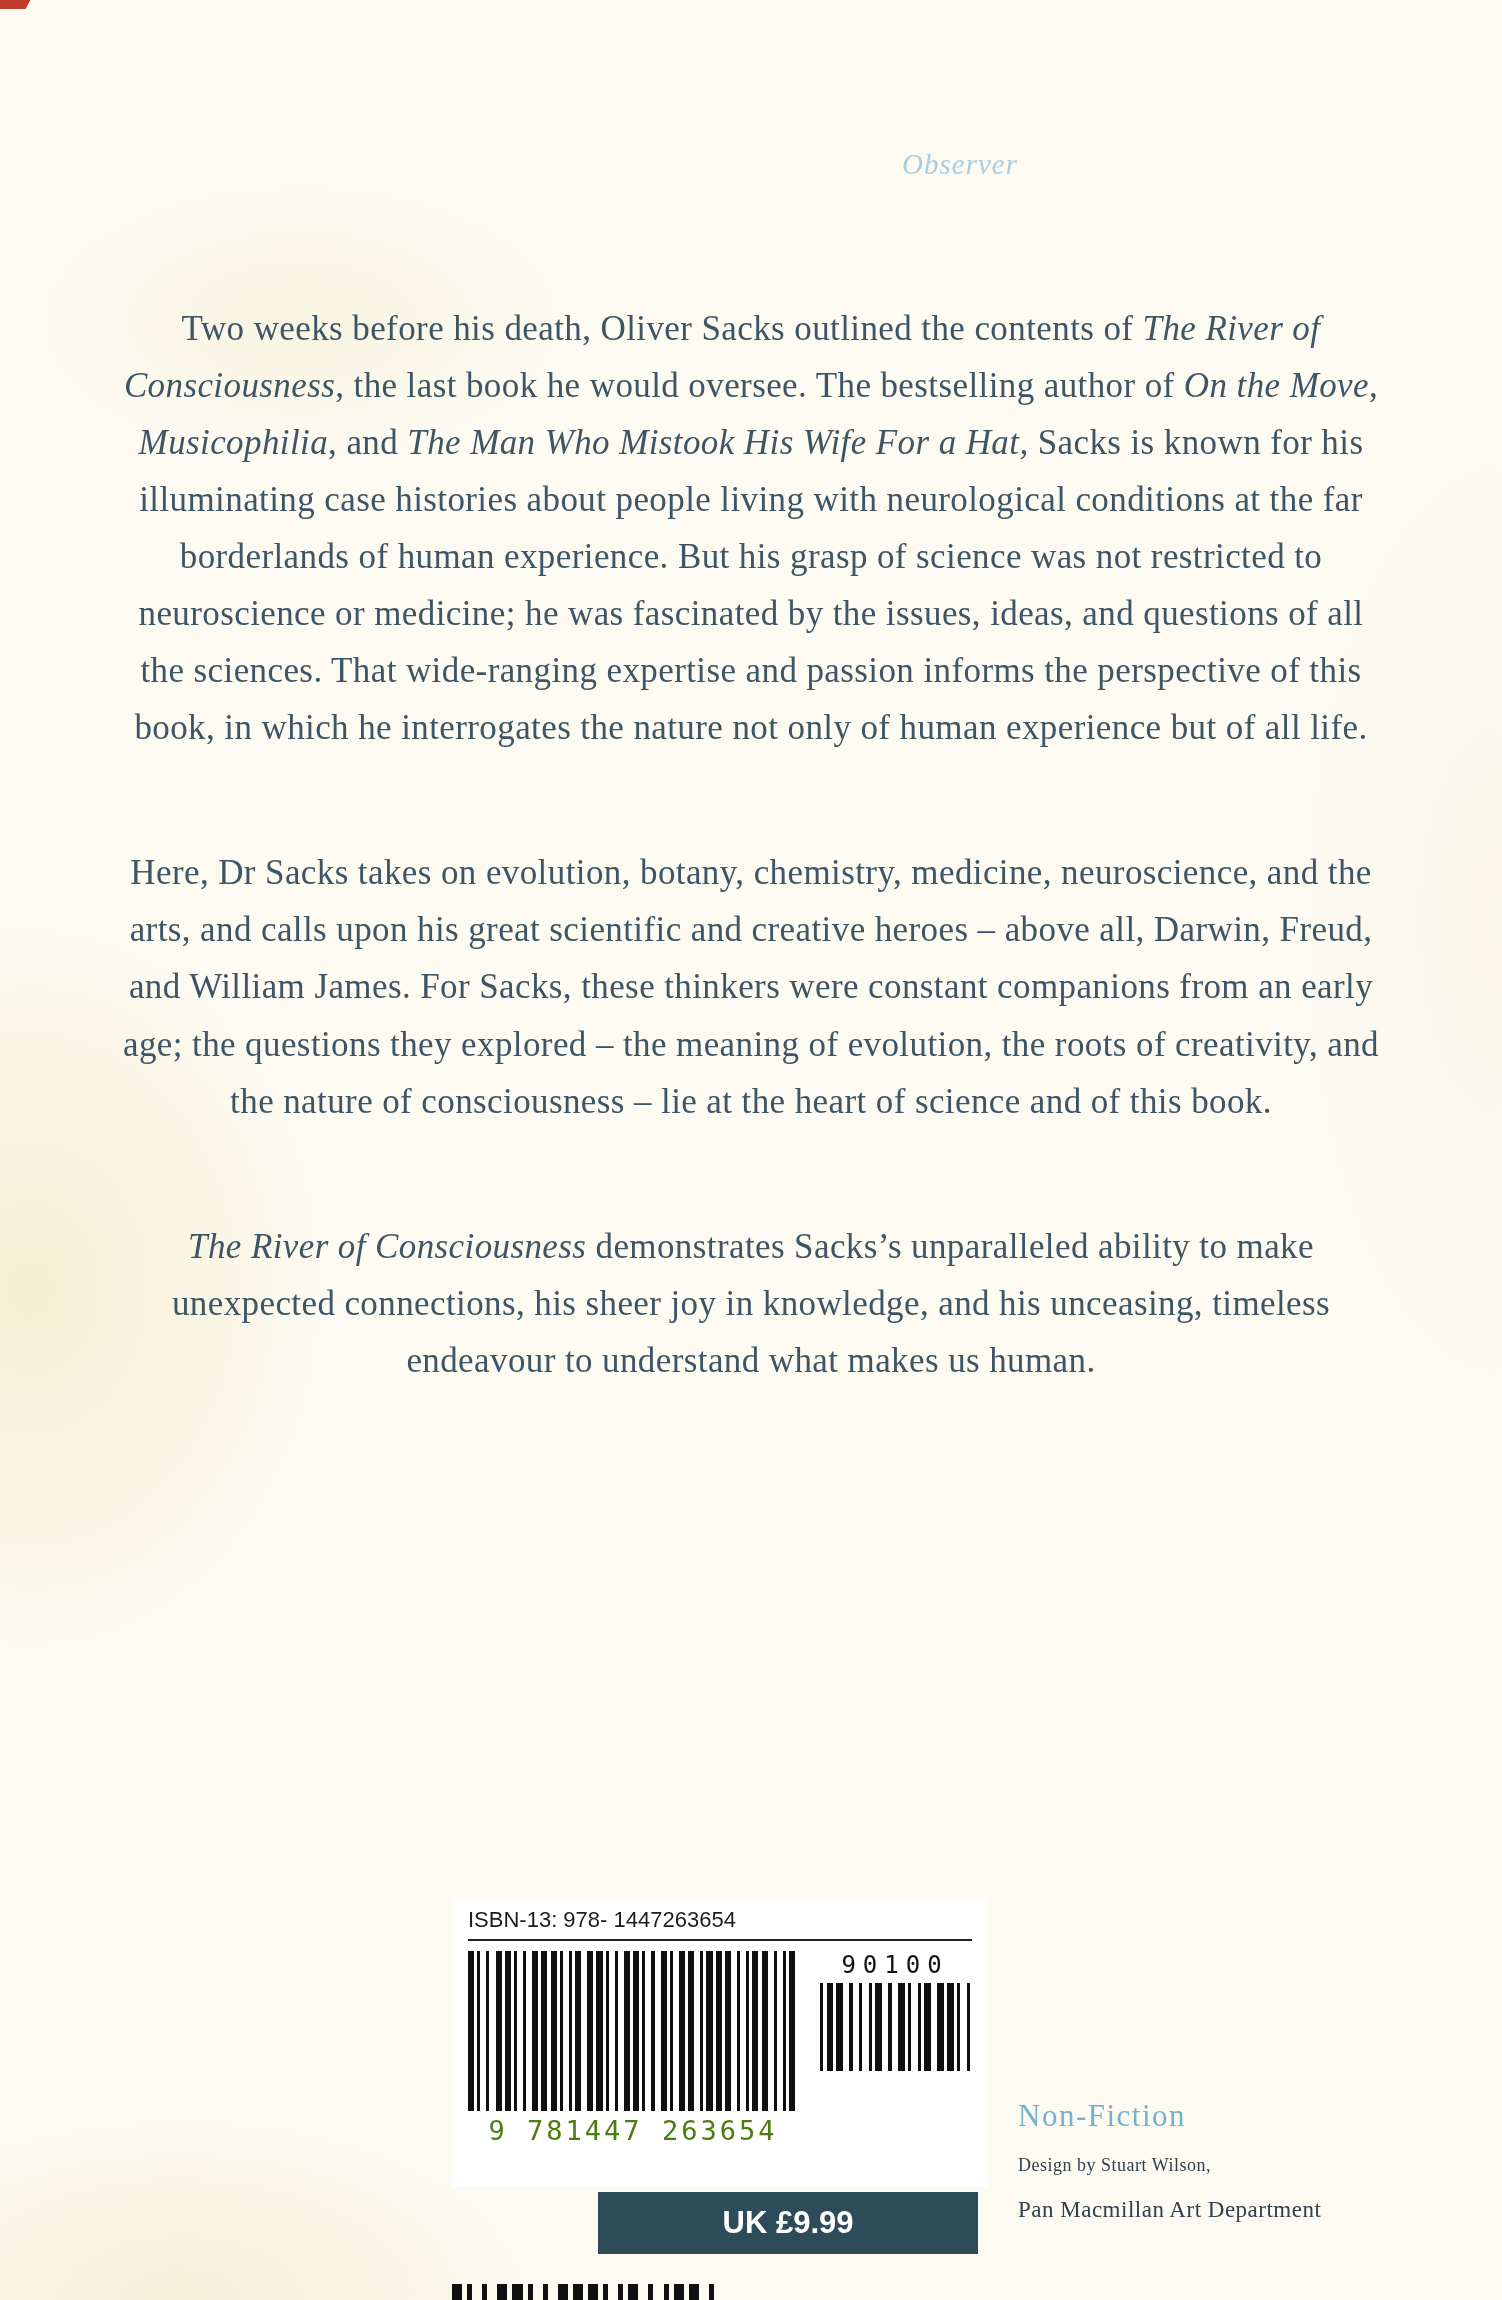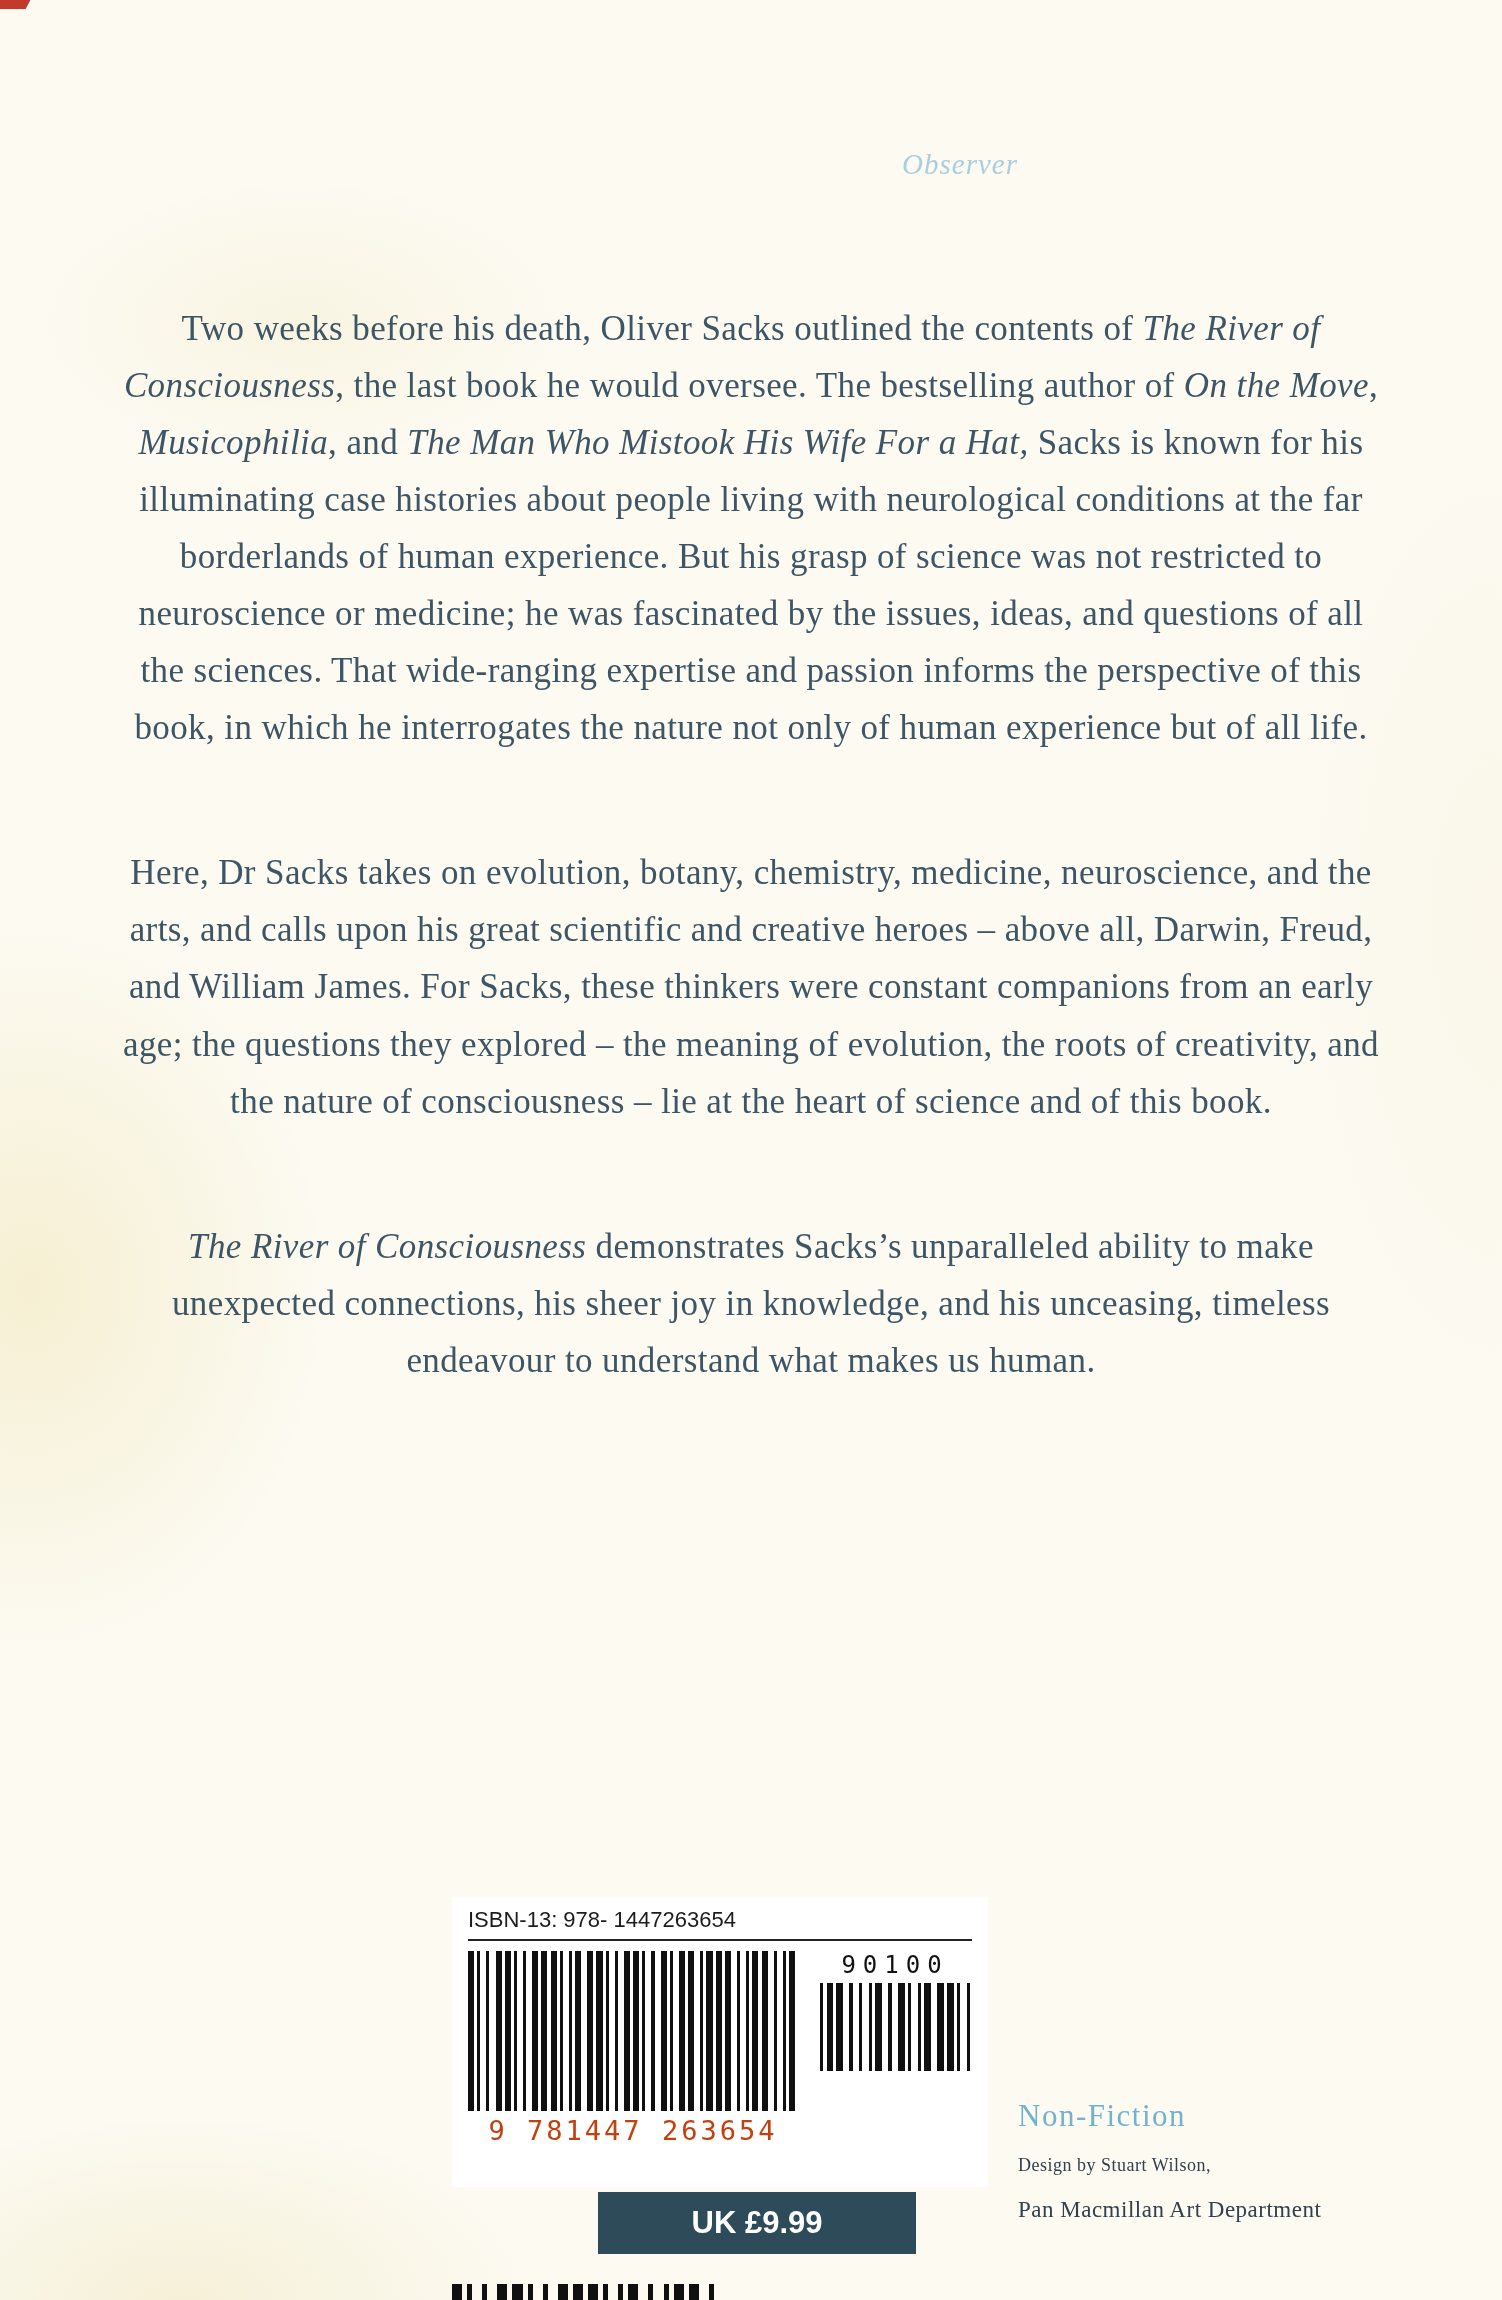--- a/index.html
+++ b/index.html
@@ -88,39 +88,39 @@
   .codes-row { display: flex; margin-top: 10px; }
   .main-code { width: 330px; }
   .bars { display: flex; width: 100%; }
   .bars span { display: block; height: 100%; }
   .bars .bk { background: #101010; }
   .main-code .bars { height: 160px; }
   .main-code .digits {
     margin-top: 4px;
     font-family: "DejaVu Sans Mono", monospace;
     font-size: 27px;
-    color: #c2410c;
+    color: #4d7c0f;
     letter-spacing: 3px;
     text-align: center;
     white-space: nowrap;
   }
   .addon-code { width: 150px; margin-left: 22px; }
   .addon-code .digits {
     font-family: "DejaVu Sans Mono", monospace;
     font-size: 24px;
     color: #111;
     letter-spacing: 7px;
     text-align: center;
     margin-bottom: 4px;
   }
   .addon-code .bars { height: 88px; }
   .price-bar {
     position: absolute;
     left: 598px; top: 2192px;
-    width: 318px; height: 62px;
+    width: 380px; height: 62px;
     background: #2d4b59;
     color: #ffffff;
     font-family: "Liberation Sans", sans-serif;
     font-weight: bold;
     font-size: 31px;
     display: flex; align-items: center; justify-content: center;
   }
   .bottom-strip {
     position: absolute;
     left: 452px; top: 2284px;

